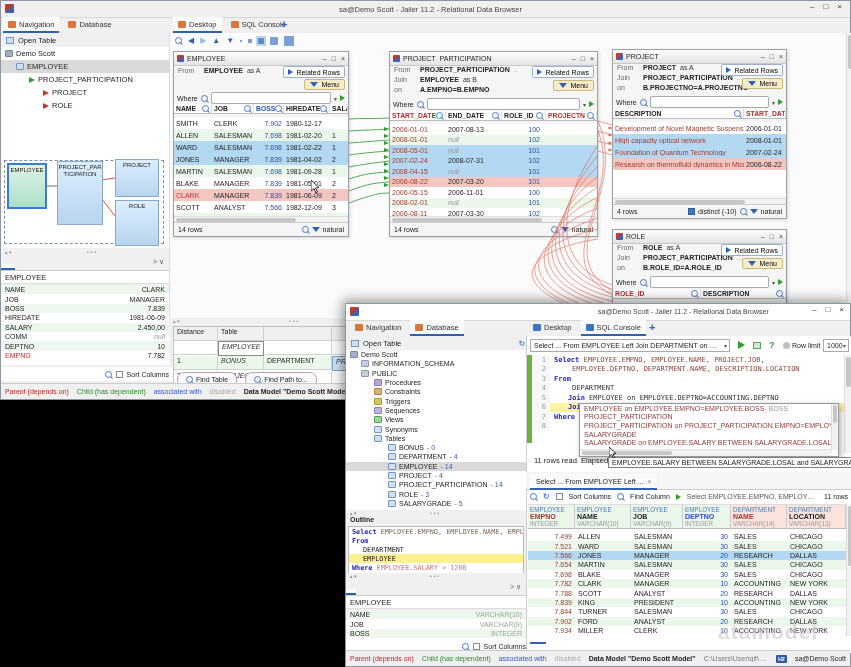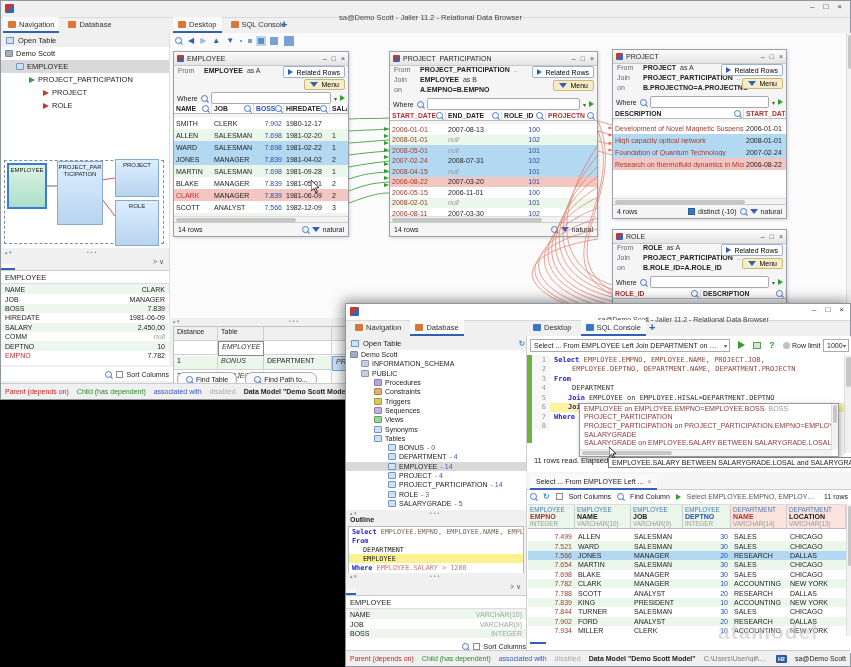--- a/index.html
+++ b/index.html
@@ -15,21 +15,21 @@
   .tri-d{width:0;height:0;border-left:4px solid transparent;border-right:4px solid transparent;border-top:5px solid #2f62b5;display:inline-block;flex:none;}
   .cb{width:7px;height:7px;border:1px solid #8a8a8a;background:#fff;display:inline-block;flex:none;box-sizing:border-box;}
   .cb.on{background:#3b76c4;border-color:#2c5c9c;}
   .dd{color:#555;font-size:6px;}
   
   .tbar{position:absolute;left:0;top:0;right:0;height:16px;background:#f0f0f0;border-bottom:1px solid #d8d8d8;}
   .w2 .tbar{background:#fff;}
   .appico{position:absolute;left:4px;top:3px;width:9px;height:9px;background:linear-gradient(135deg,#c23a2e 45%,#3a62b5 55%);border-radius:1px;}
   .menu{position:absolute;display:flex;align-items:center;height:16px;gap:11px;}
   .mi{font-size:7.5px;color:#222;}
-  .wtitle{position:absolute;font-size:7.5px;color:#444;top:12px;white-space:nowrap;}
+  .wtitle{position:absolute;font-size:7.5px;color:#444;top:4px;white-space:nowrap;}
   .wbtns{position:absolute;top:1px;display:flex;gap:9px;font-size:8px;color:#333;}
   
   .tabrow{position:absolute;height:16px;display:flex;align-items:stretch;gap:4px;}
   .tab{display:flex;align-items:center;gap:3px;padding:0 5px;font-size:7.5px;color:#333;border-bottom:2px solid transparent;}
   .tab.active{border-bottom:2px solid #2f62b5;background:#fafafa;}
   .tabico{width:8px;height:7px;border-radius:1px;display:inline-block;flex:none;background:#d8773a;}
   .tabico.db{background:#3b76c4;}
   .plus{font-size:11px;color:#2f62b5;font-weight:bold;align-self:center;}
   
   .openrow{position:absolute;display:flex;align-items:center;gap:4px;font-size:7.5px;padding-left:5px;background:#f0f0f0;border-bottom:1px solid #ddd;}
@@ -1046,30 +1046,30 @@
         <span class="arr">▾</span>
       </div>
 
     <div class="gbar" style="left:181px;top:51px;height:88px;"></div>
     <div class="editor" style="left:186px;top:51px;width:312px;height:98px;">
 
     <div class="eline mar">
         <span class="ln">1</span><span class="kw">Select</span><span class="code"> EMPLOYEE.EMPNO, EMPLOYEE.NAME, PROJECT.JOB,</span>
       </div>
         <div class="eline ind2 mar">
-        <span class="ln">2</span><span class="kw"></span><span class="code">EMPLOYEE.DEPTNO, DEPARTMENT.NAME, DEPARTMENT.PROJECTN</span>
+        <span class="ln">2</span><span class="kw"></span><span class="code">EMPLOYEE.DEPTNO, DEPARTMENT.NAME, DESCRIPTION.LOCATION</span>
       </div>
         <div class="eline">
         <span class="ln">3</span><span class="kw">From</span><span class="code"></span>
       </div>
         <div class="eline ind2">
         <span class="ln">4</span><span class="kw"></span><span class="code">DEPARTMENT</span>
       </div>
         <div class="eline ind">
-        <span class="ln">5</span><span class="kw">Join</span><span class="code"> EMPLOYEE on EMPLOYEE.HISAL=DEPARTMENT.DEPTNO</span>
+        <span class="ln">5</span><span class="kw">Join</span><span class="code"> EMPLOYEE on EMPLOYEE.DEPTNO=ACCOUNTING.DEPTNO</span>
       </div>
         <div class="eline ind cur">
         <span class="ln">6</span><span class="kw">Join</span><span class="code"> </span><span class="caret"></span>
       </div>
         <div class="eline">
         <span class="ln">7</span><span class="kw">Where</span><span class="code"> EMPL</span>
       </div>
         <div class="eline">
         <span class="ln">8</span><span class="kw"></span><span class="code"></span>
       </div>

